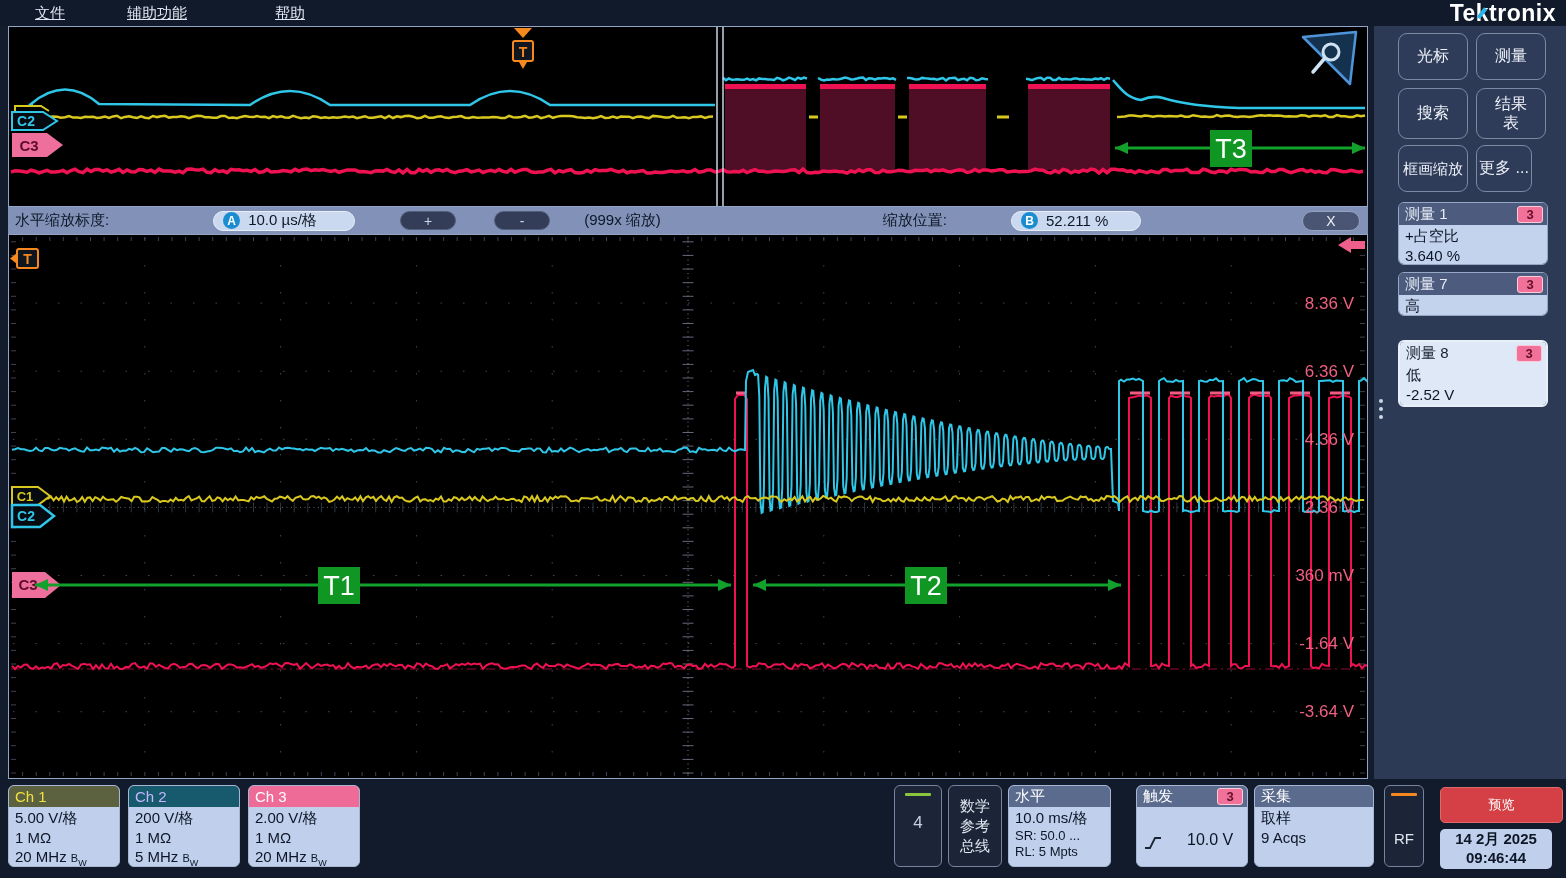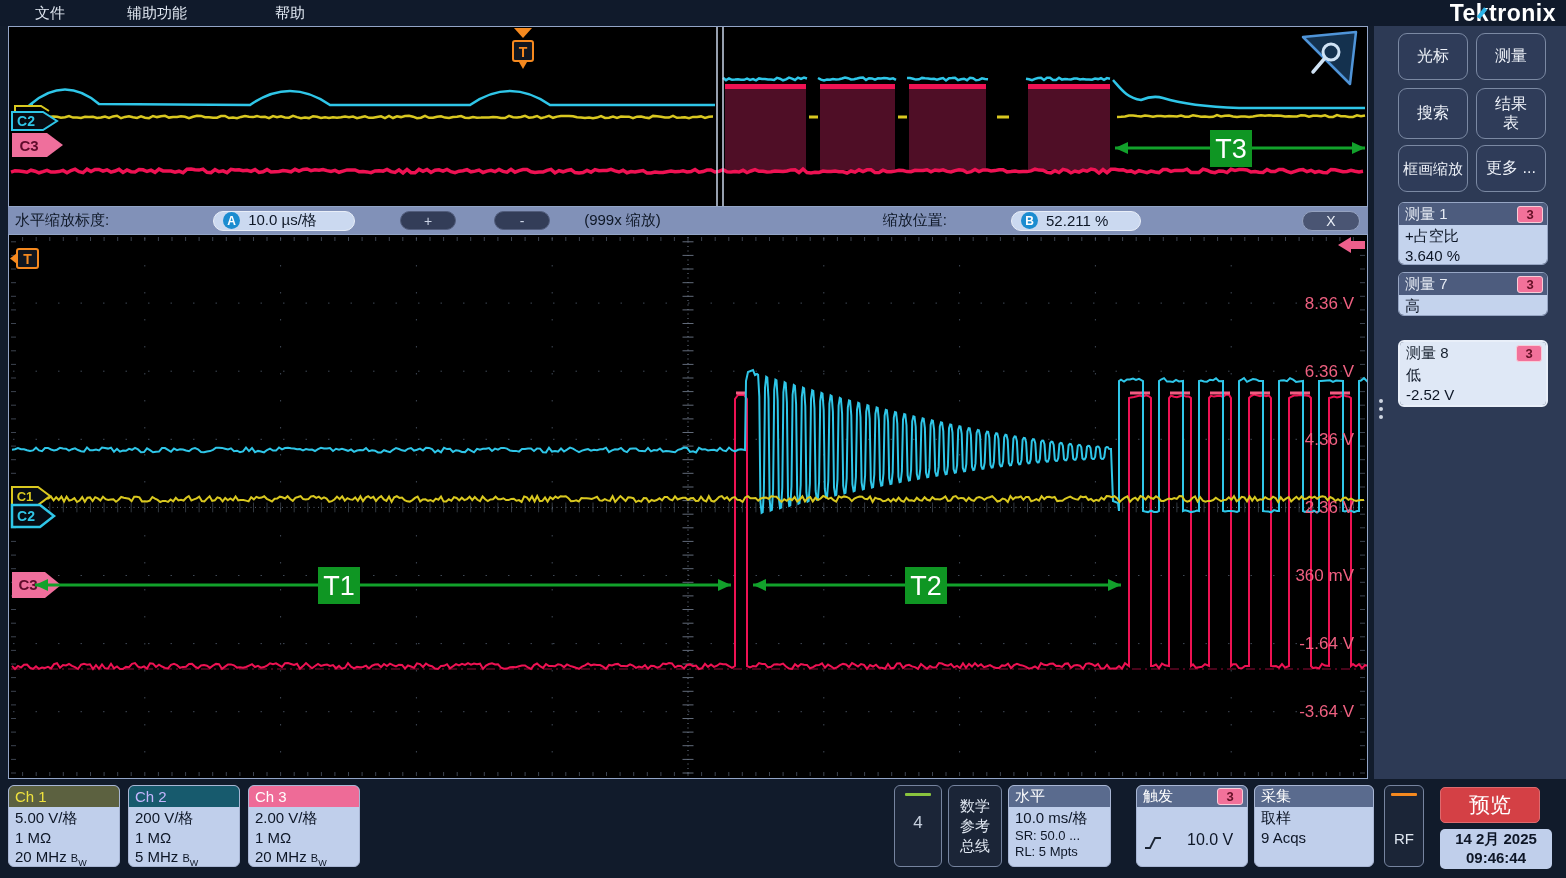--- a/index.html
+++ b/index.html
@@ -1,20 +1,20 @@
 <!DOCTYPE html>
 <html><head>
 <meta charset="utf-8">
 <style>
   html,body{margin:0;padding:0;background:#0d141f;}
   .screen{position:relative;width:1566px;height:878px;background:#121c2c;overflow:hidden;
           font-family:"Liberation Sans","DejaVu Sans",sans-serif;-webkit-font-smoothing:antialiased;}
   
   .topbar{position:absolute;left:0;top:0;width:1566px;height:26px;background:#101a2b;display:flex;align-items:center;}
-  .menu-item{color:#dfe6f0;font-size:15px;}
+  .menu-item{color:#dfe6f0;font-size:15px;text-decoration:underline;}
   .mi-1{margin-left:35px;margin-right:62px}.mi-2{margin-right:88px}
   .logo{position:absolute;right:10px;top:0;height:26px;display:flex;align-items:center;font-weight:bold;font-size:23px;color:#ffffff;letter-spacing:.5px}
   .logo .k{position:relative}
   .logo .k::after{content:"";position:absolute;left:4px;top:7px;width:3.5px;height:12px;background:#2ab3e8;transform:rotate(38deg)}
   
   .panel{position:absolute;background:#000;border:1px solid #93a5c7;box-sizing:border-box}
   #overview{left:8px;top:26px;width:1360px;height:181px}
   #mainpanel{left:8px;top:234px;width:1360px;height:545px}
   #overview svg,#mainpanel svg{display:block;width:100%;height:100%}
   svg text{font-family:"Liberation Sans","DejaVu Sans",sans-serif}
@@ -55,21 +55,21 @@
   #addch .num{font-size:17px;color:#c6cfdd;margin-top:17px}
   #mathbtn{left:948px;width:54px;display:flex;flex-direction:column;justify-content:center;gap:1px;font-size:15px}
   #horiz{left:1008px;width:103px}
   #horiz .l2{font-size:13px}
   #trig{left:1136px;width:112px}
   #trig .bd{display:flex;align-items:flex-end;gap:10px;padding-top:23px}
   #trig .lv{font-size:16px;margin-left:14px}
   #acq{left:1254px;width:120px}
   #rfbtn{left:1384px;width:40px}
   #rfbtn .num{font-size:15px;color:#dfe6f0;margin-top:34px}
-  #preview{position:absolute;left:1440px;top:8px;width:100px;height:36px;background:#d44045;border:1px solid #de6a6e;border-radius:5px;color:#fff;font-size:21px;display:flex;align-items:center;justify-content:center;box-sizing:border-box}
+  #preview{position:absolute;left:1440px;top:8px;width:123px;height:36px;background:#d44045;border:1px solid #de6a6e;border-radius:5px;color:#fff;font-size:13px;display:flex;align-items:center;justify-content:center;box-sizing:border-box}
   #datetime{position:absolute;left:1440px;top:50px;width:112px;height:40px;background:#c0cfeb;border-radius:5px;color:#0d1626;font-size:15px;font-weight:600;display:flex;flex-direction:column;align-items:center;justify-content:center;line-height:1.25}
 </style>
 </head>
 <body>
 
 <div class="screen">
 
   <div class="topbar">
     <span class="menu-item mi-1">文件</span>
     <span class="menu-item mi-2">辅助功能</span>
@@ -240,21 +240,21 @@
       </g>
     </svg>
   </div>
 
   <aside class="sidebar">
     <div class="sb-btn" style="left:24px;top:7px;width:70px;height:47px">光标</div>
     <div class="sb-btn" style="left:102px;top:7px;width:70px;height:47px">测量</div>
     <div class="sb-btn" style="left:24px;top:62px;width:70px;height:51px">搜索</div>
     <div class="sb-btn" style="left:102px;top:62px;width:70px;height:51px;padding:0 17px">结果表</div>
     <div class="sb-btn" style="left:24px;top:119px;width:70px;height:47px;font-size:15px">框画缩放</div>
-    <div class="sb-btn" style="left:102px;top:119px;width:70px;height:47px">更多 ...</div>
+    <div class="sb-btn" style="left:102px;top:119px;width:56px;height:47px">更多 ...</div>
 
     <div class="meas" style="top:176px;height:63px">
       <div class="meas-h">
           <span class="t">测量 1</span>
           <span class="chip">3</span>
         </div>
       <div class="meas-b">
           <div>+占空比</div>
           <div>3.640 %</div>
         </div>

